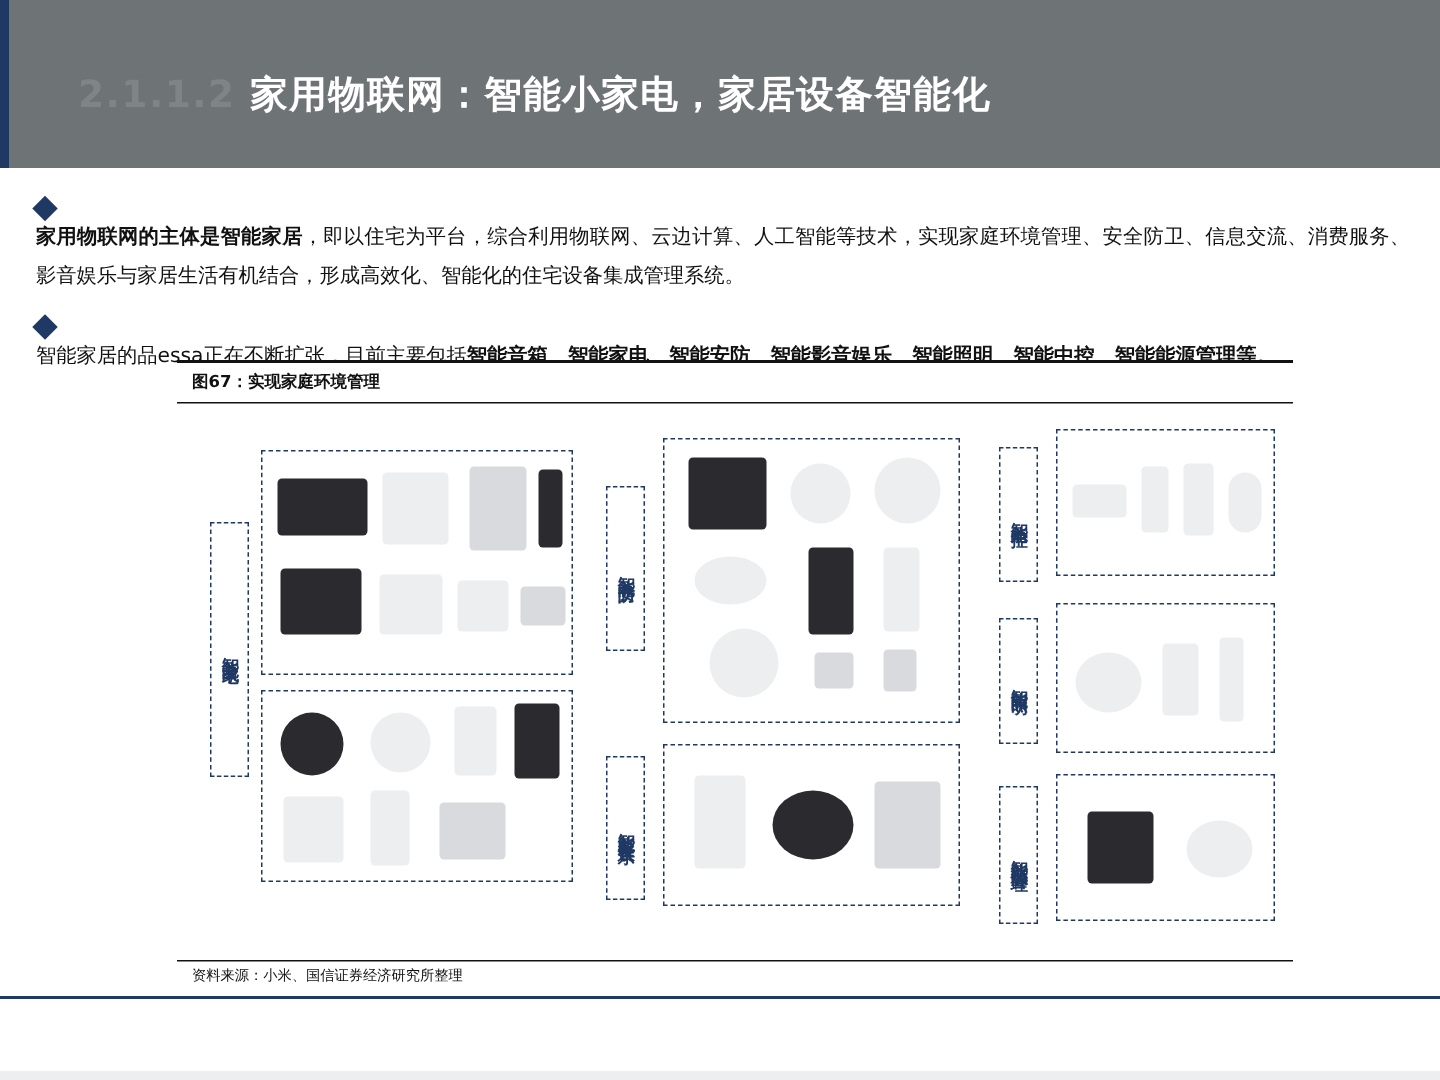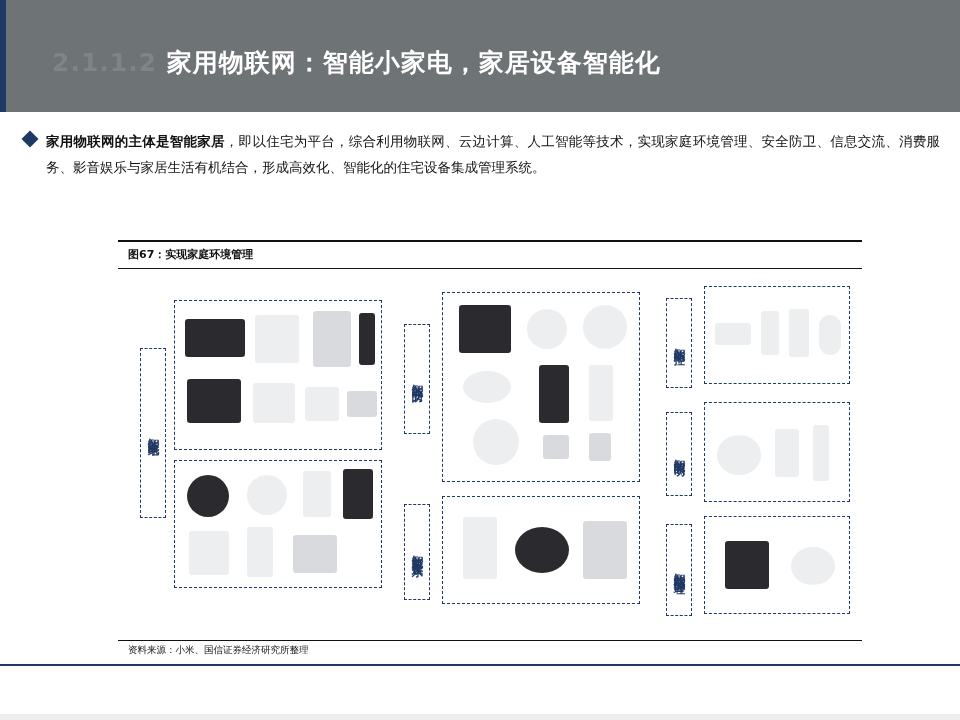--- a/index.html
+++ b/index.html
@@ -55,20 +55,21 @@
   .bullets {
     position: absolute;
     left: 24px;
     top: 128px;
     width: 916px;
   }
   .bullet-row {
     display: flex;
     align-items: flex-start;
     margin-bottom: 10px;
+    flex-direction: column;
   }
   .bullet-diamond {
     flex: 0 0 auto;
     width: 12px;
     height: 12px;
     background: #1f3864;
     transform: rotate(45deg);
     margin-top: 5px;
     margin-right: 10px;
   }
@@ -219,20 +220,26 @@
 
   <div class="bullets">
 
     <div class="bullet-row">
       <div class="bullet-diamond"></div>
       <div class="bullet-text">
         <span class="b">家用物联网的主体是智能家居</span><span>，即以住宅为平台，综合利用物联网、云边计算、人工智能等技术，实现家庭环境管理、安全防卫、信息交流、消费服务、影音娱乐与家居生活有机结合，形成高效化、智能化的住宅设备集成管理系统。</span>
       </div>
     </div>
 
+    <div class="bullet-row">
+      <div class="bullet-diamond"></div>
+      <div class="bullet-text">
+        <span>智能家居的品essa正在不断扩张，目前主要包括</span><span class="b">智能音箱、智能家电、智能安防、智能影音娱乐、智能照明、智能中控、智能能源管理等。</span>
+      </div>
+    </div>
 
   </div>
 
   <div class="figure-box">
     <div class="fig-title-rule-top"></div>
     <div class="fig-title">图67：实现家庭环境管理</div>
     <div class="fig-title-rule-bottom"></div>
 
     <div class="diagram">
 

